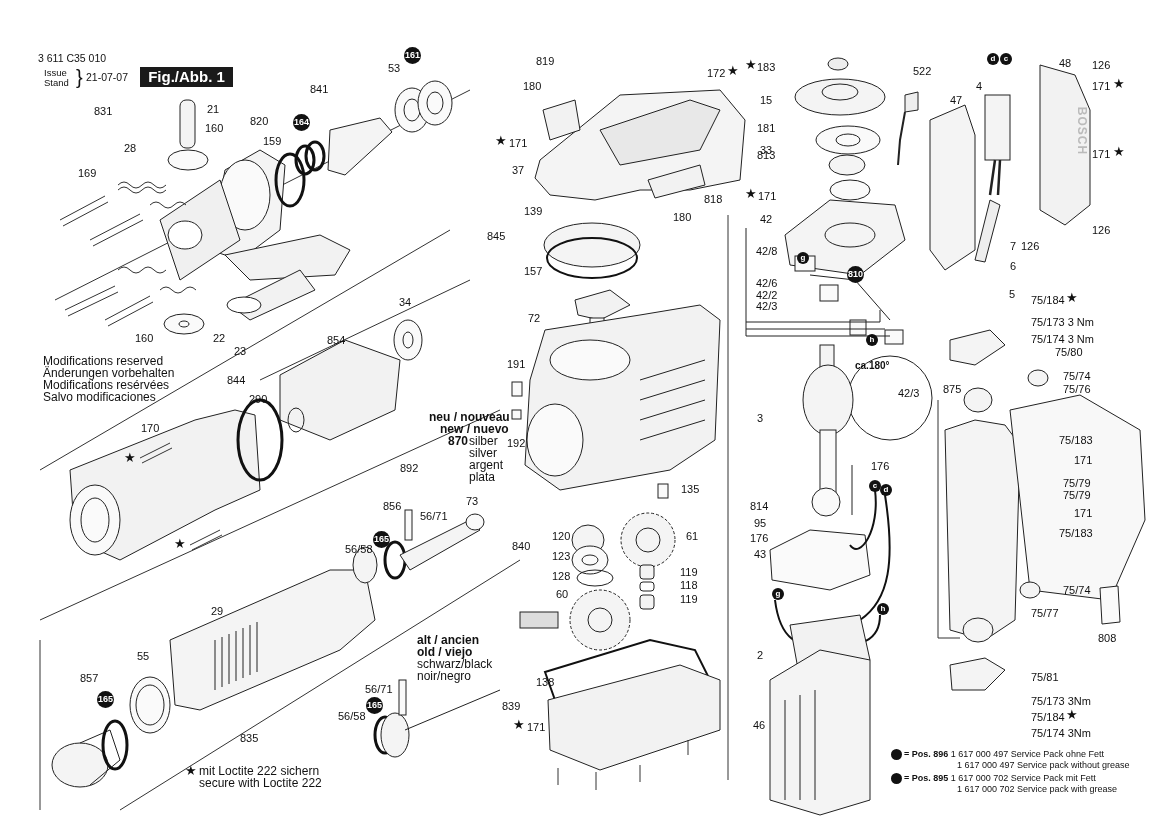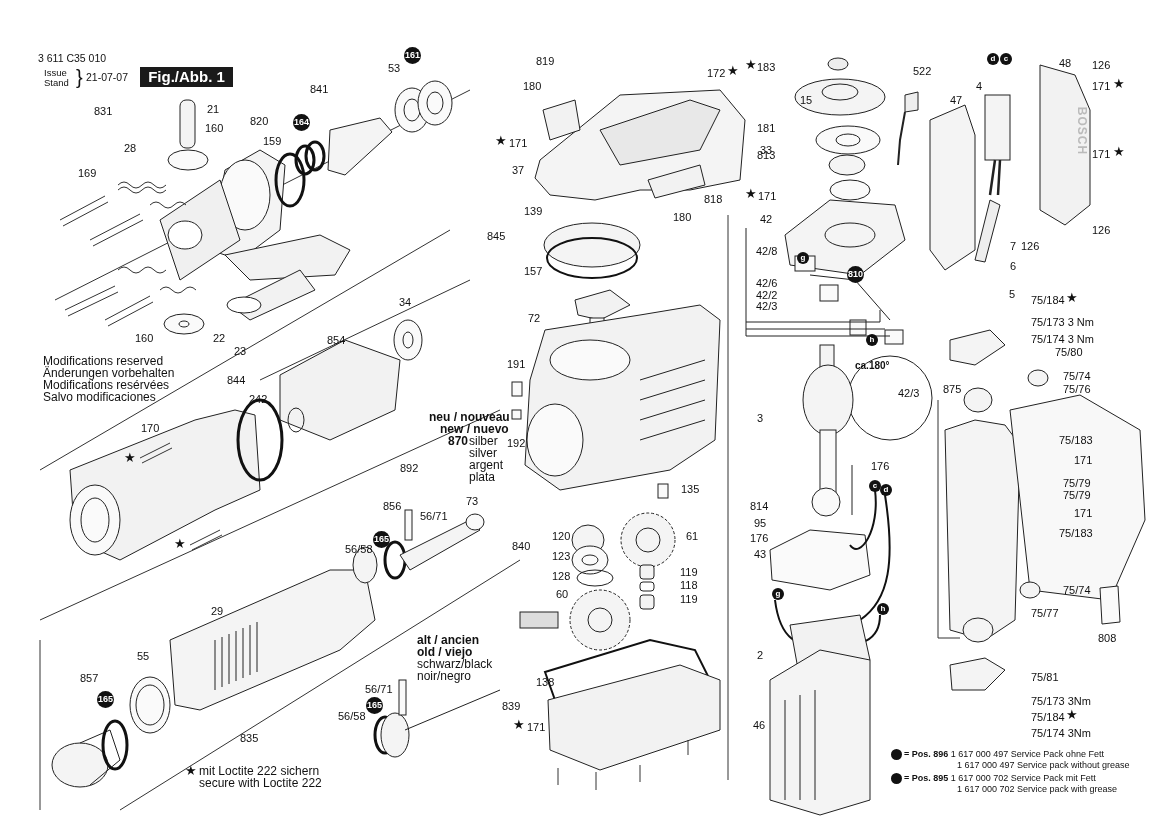--- a/index.html
+++ b/index.html
@@ -366,21 +366,21 @@
 <div class="lbl" style="left:250px;top:115px;">820</div>
 <div class="lbl" style="left:263px;top:135px;">159</div>
 <div class="lbl" style="left:310px;top:83px;">841</div>
 <div class="lbl" style="left:388px;top:62px;">53</div>
 <div class="lbl" style="left:135px;top:332px;">160</div>
 <div class="lbl" style="left:213px;top:332px;">22</div>
 <div class="lbl" style="left:234px;top:345px;">23</div>
 <div class="lbl" style="left:399px;top:296px;">34</div>
 <div class="lbl" style="left:327px;top:334px;">854</div>
 <div class="lbl" style="left:227px;top:374px;">844</div>
-<div class="lbl" style="left:249px;top:393px;">242</div>
+<div class="lbl" style="left:249px;top:393px;">290</div>
 <div class="lbl" style="left:141px;top:422px;">170</div>
 <div class="lbl" style="left:124px;top:452px;font-size:13px;">★</div>
 <div class="lbl" style="left:174px;top:538px;font-size:13px;">★</div>
 <div class="lbl" style="left:400px;top:462px;">892</div>
 <div class="lbl" style="left:383px;top:500px;">856</div>
 <div class="lbl" style="left:420px;top:510px;">56/71</div>
 <div class="lbl" style="left:345px;top:543px;">56/58</div>
 <div class="lbl" style="left:466px;top:495px;">73</div>
 <div class="lbl" style="left:211px;top:605px;">29</div>
 <div class="lbl" style="left:137px;top:650px;">55</div>
@@ -414,21 +414,21 @@
 <div class="lbl" style="left:680px;top:579px;">118</div>
 <div class="lbl" style="left:680px;top:593px;">119</div>
 <div class="lbl" style="left:556px;top:588px;">60</div>
 <div class="lbl" style="left:536px;top:676px;">138</div>
 <div class="lbl" style="left:502px;top:700px;">839</div>
 <div class="lbl" style="left:513px;top:719px;font-size:13px;">★</div>
 <div class="lbl" style="left:527px;top:721px;">171</div>
 
 <div class="lbl" style="left:745px;top:59px;font-size:13px;">★</div>
 <div class="lbl" style="left:757px;top:61px;">183</div>
-<div class="lbl" style="left:800px;top:94px;">15</div>
+<div class="lbl" style="left:760px;top:94px;">15</div>
 <div class="lbl" style="left:757px;top:122px;">181</div>
 <div class="lbl" style="left:760px;top:144px;">33</div>
 <div class="lbl" style="left:757px;top:149px;">813</div>
 <div class="lbl" style="left:745px;top:188px;font-size:13px;">★</div>
 <div class="lbl" style="left:758px;top:190px;">171</div>
 <div class="lbl" style="left:760px;top:213px;">42</div>
 <div class="lbl" style="left:756px;top:245px;">42/8</div>
 <div class="lbl" style="left:756px;top:257px;margin-top:20px;">42/6</div>
 <div class="lbl" style="left:756px;top:289px;">42/2</div>
 <div class="lbl" style="left:756px;top:300px;">42/3</div>

